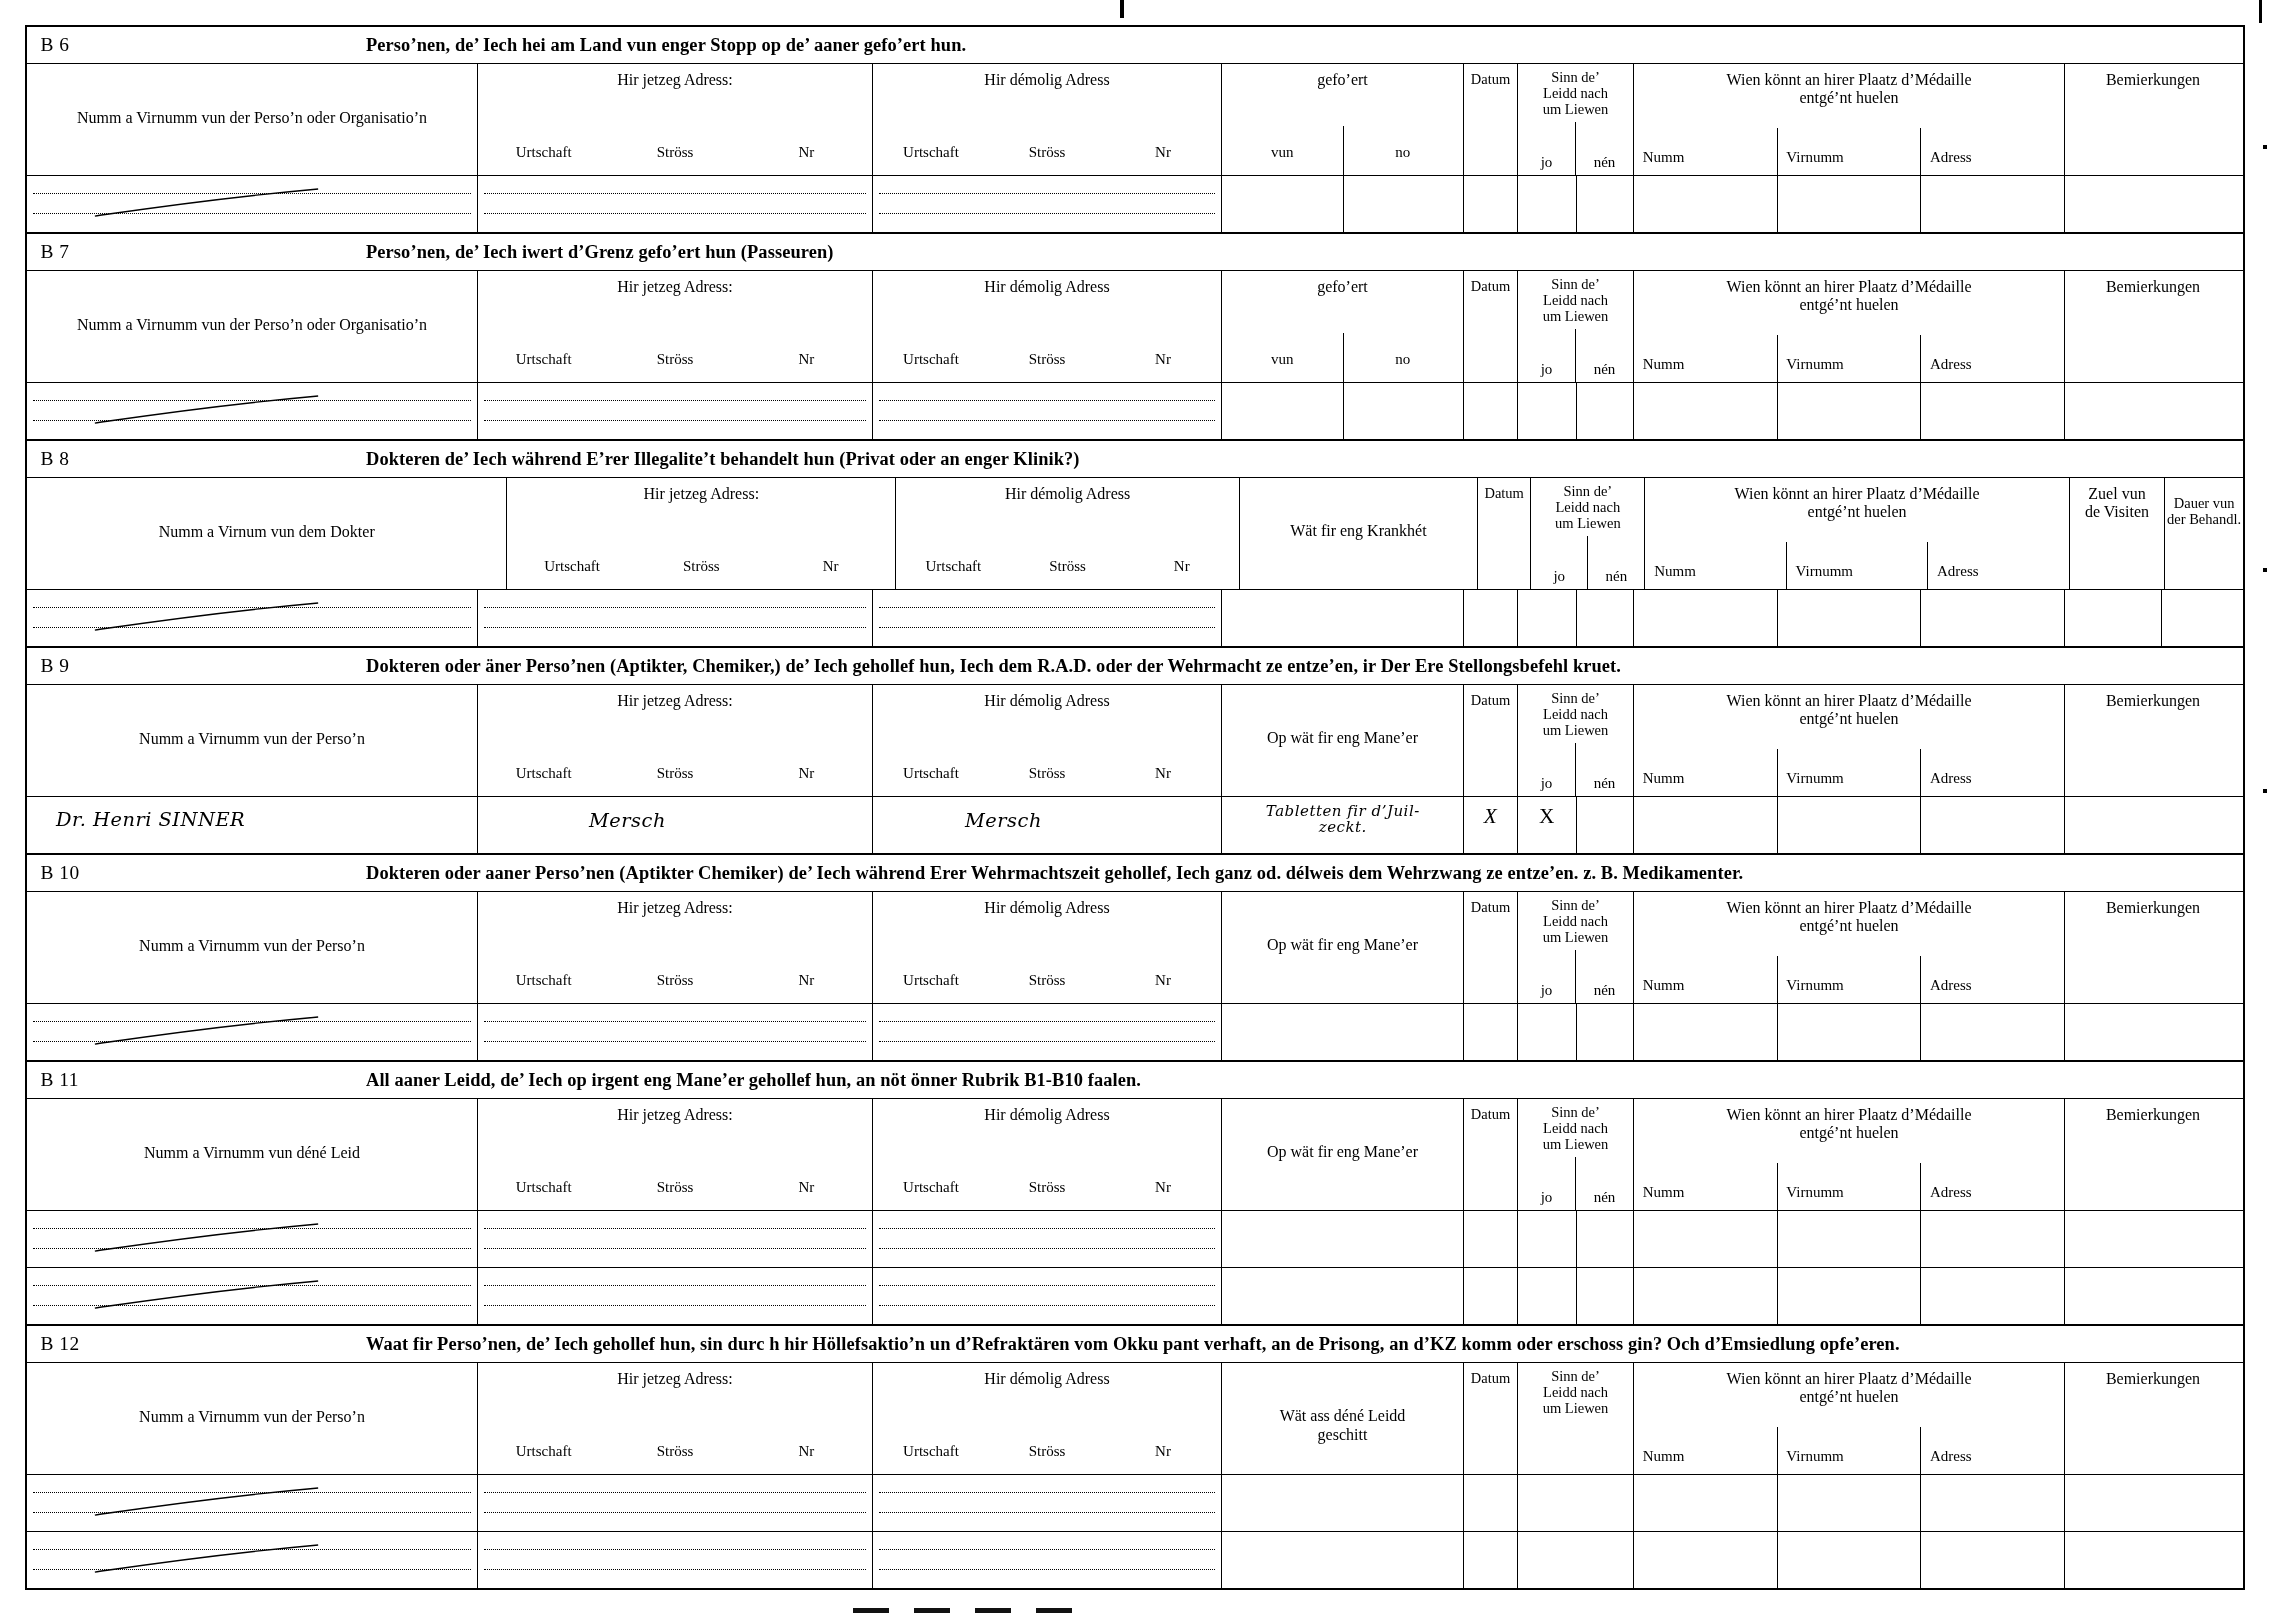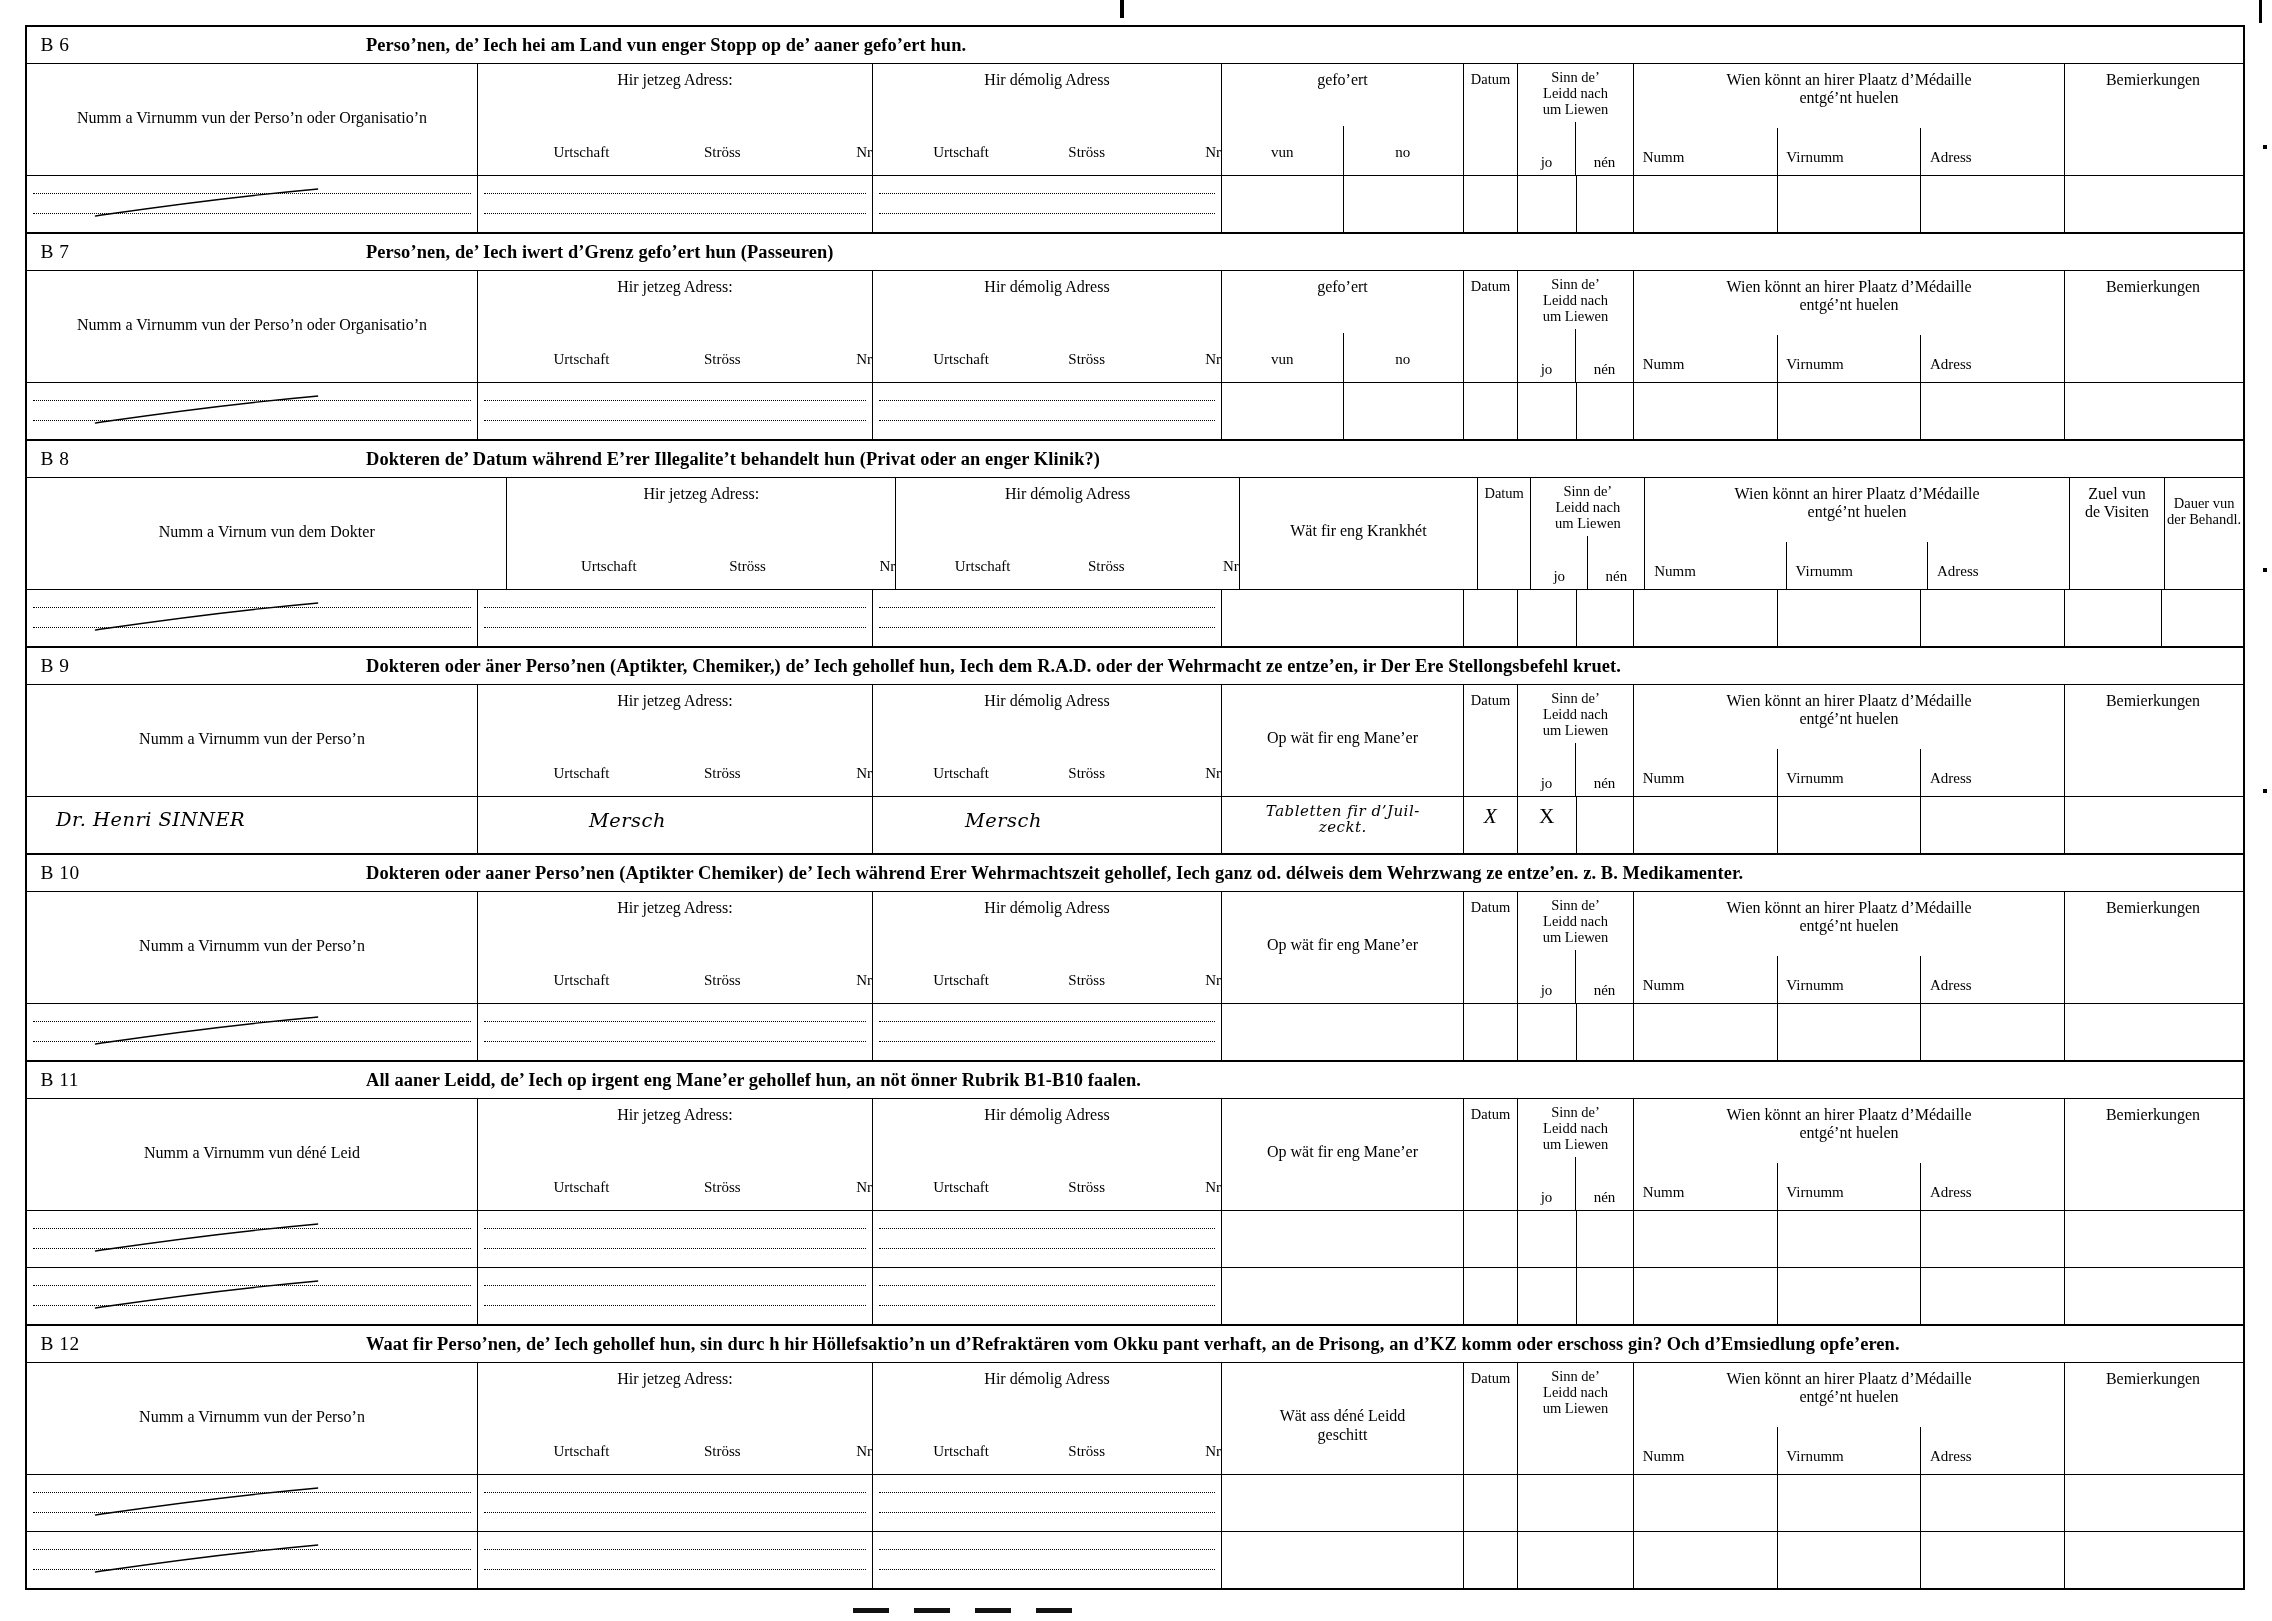--- a/index.html
+++ b/index.html
@@ -67,21 +67,21 @@
     text-align:center;
     font-size:16px;
     padding-top:45px;
   }
   .sub3{
     display:flex;
     position:absolute;
     left:0;right:0;bottom:13.6px;
     font-size:15px;
   }
-  .sub3 span{flex:1;text-align:right;}
+  .sub3 span{flex:1;text-align:center;}
   .sub2{
     display:flex;
     position:absolute;
     left:0;right:0;bottom:13.6px;
     font-size:15px;
   }
   .sub2 span{flex:1;text-align:center;margin-top:20px;}
 
   
   .sl-head{
@@ -383,21 +383,21 @@
               <div></div>
               <div></div>
             </div>
           </div>
           <div class="datacell last" style="width: 176px;"></div>
         </div>
       </div>
       <div class="section">
         <div class="titlebar">
           <div class="code">B 8</div>
-          <div class="ttl">Dokteren de’ Datum während E’rer Illegalite’t behandelt hun  (Privat oder an enger Klinik?)</div>
+          <div class="ttl">Dokteren de’ Iech während E’rer Illegalite’t behandelt hun  (Privat oder an enger Klinik?)</div>
         </div>
         <div class="datarow" style="height: 111px; border-top: none;">
           <div class="datacell" style="width: 488px;">
             <div class="name-label">Numm a Virnum vun dem Dokter</div>
           </div>
           <div class="datacell" style="width: 395px;">
             <div>
               <div class="center-label">Hir jetzeg Adress:</div>
               <div class="sub3">
                 <span>Urtschaft</span>

